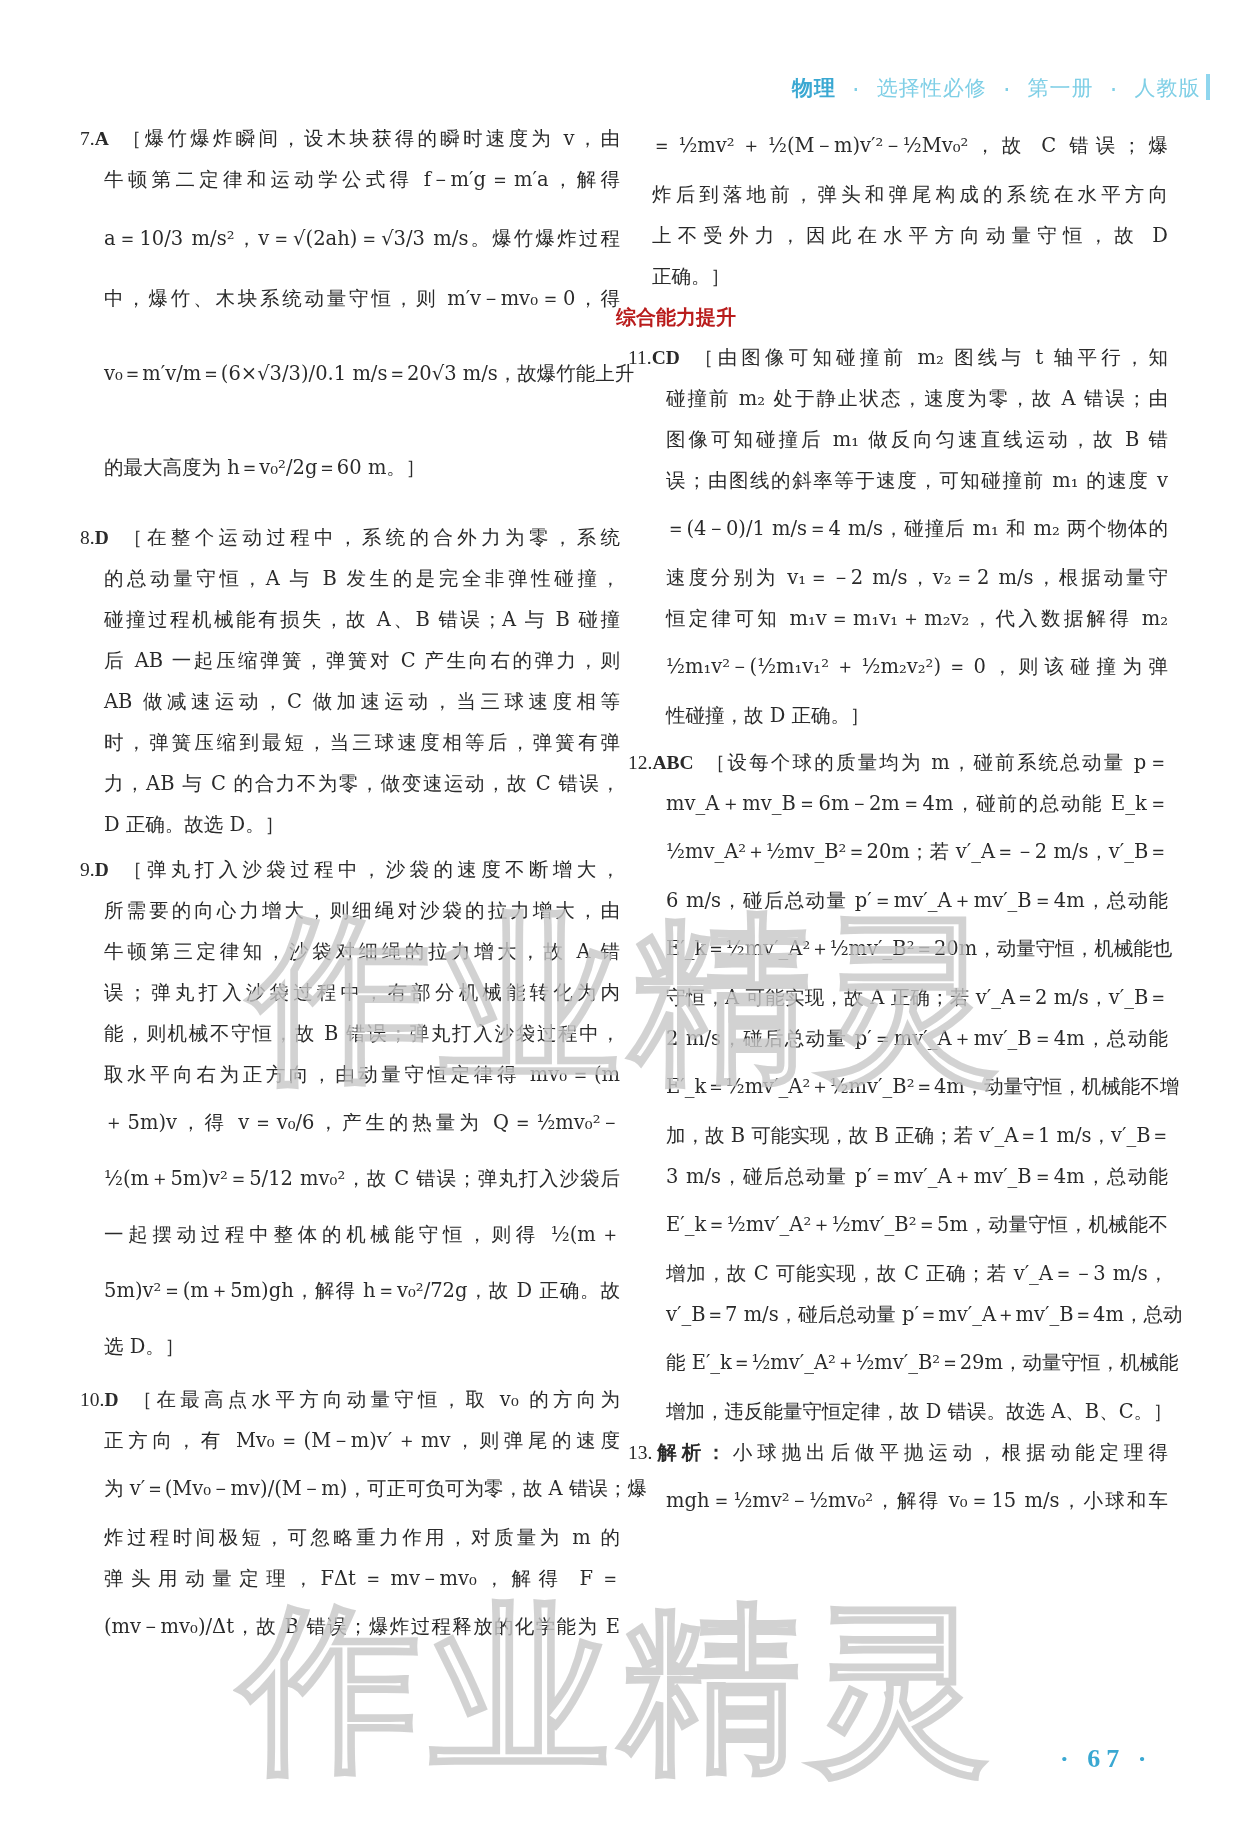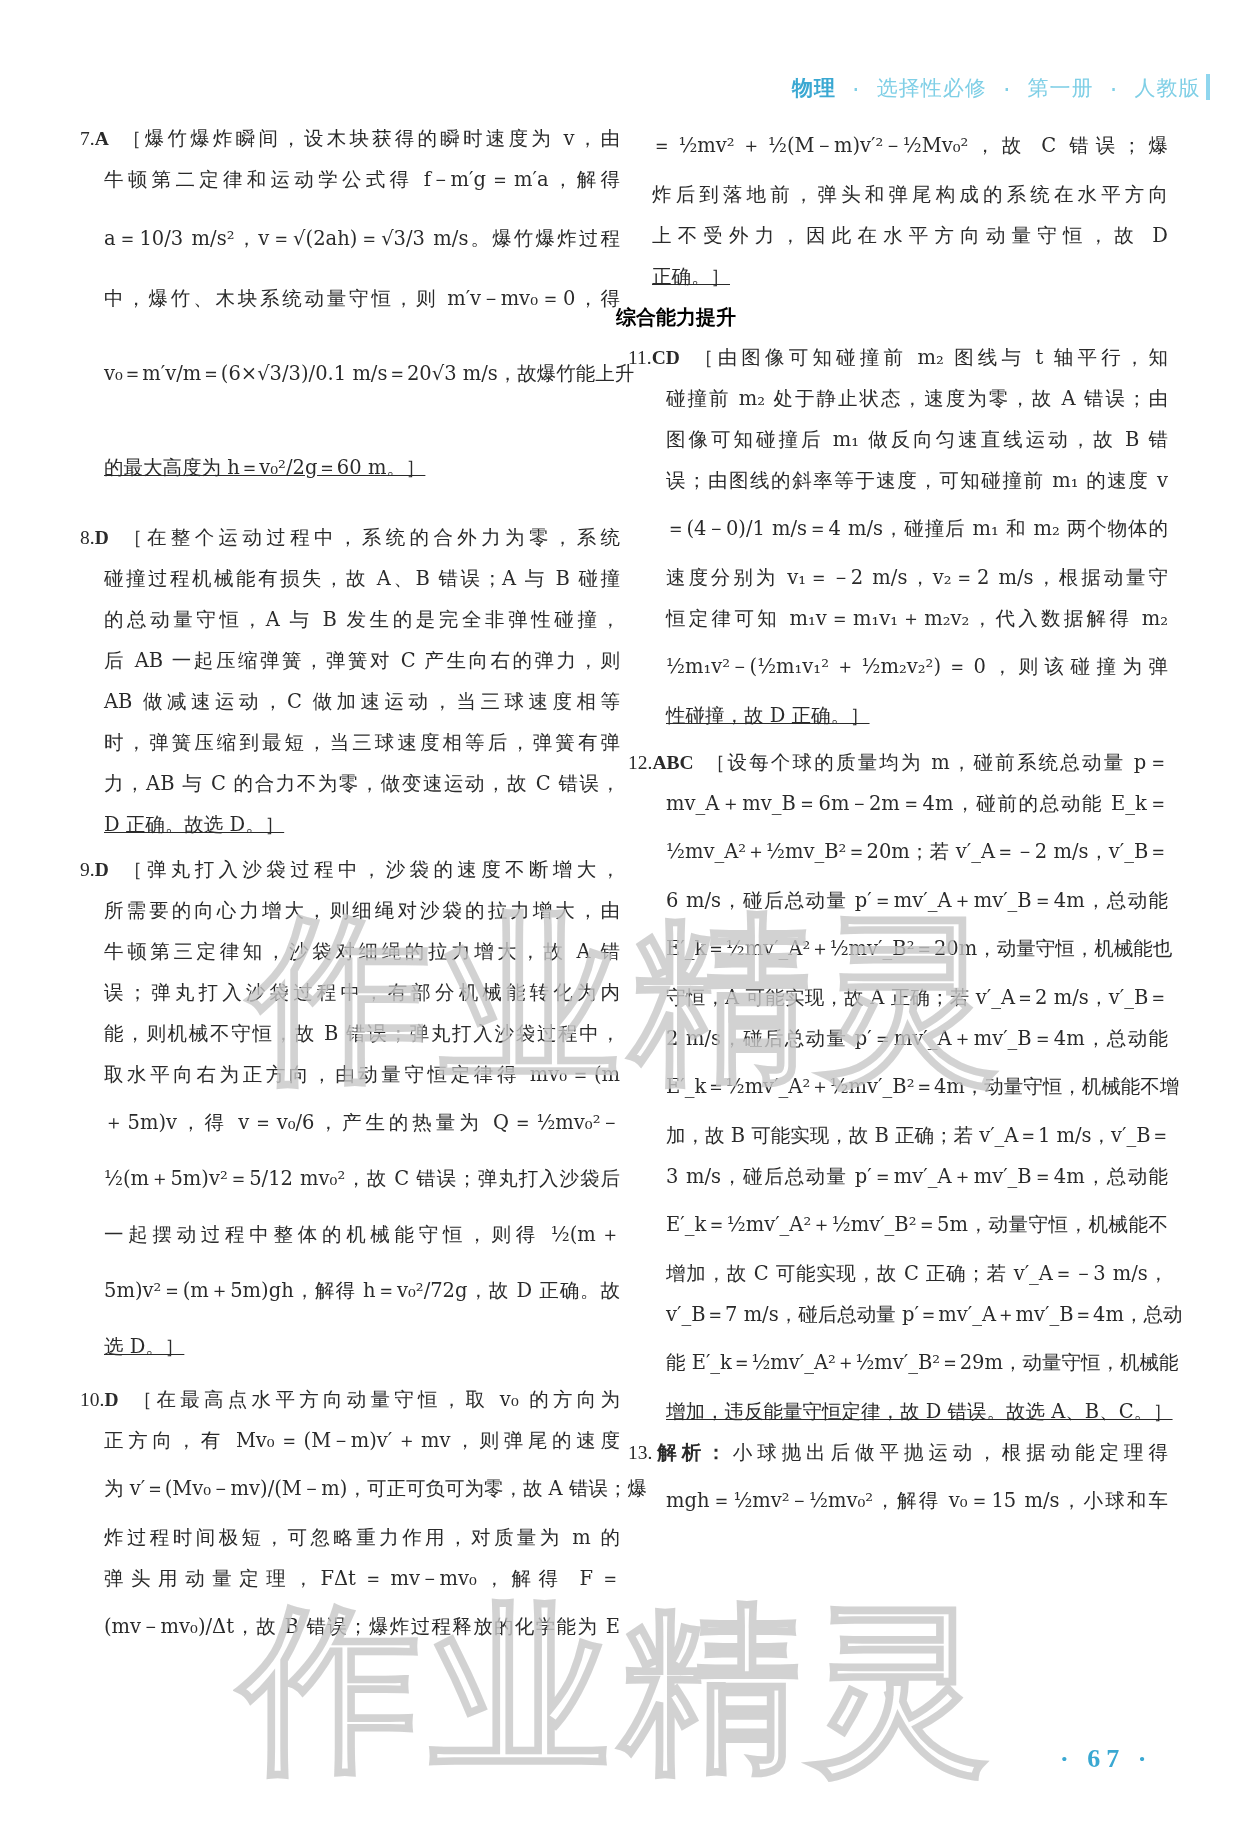--- a/index.html
+++ b/index.html
@@ -10,26 +10,26 @@
   .header .subject { color: #3aa8d2; font-weight: bold; }
   .header .bar { display: inline-block; width: 4px; height: 26px; background: #8fd6ee;
                  vertical-align: -5px; margin-left: 6px; }
   .col { position: absolute; top: 118px; width: 540px; font-size: 19.5px; line-height: 41px; }
   .col.left { left: 80px; }
   .col.right { left: 628px; }
   .item { position: relative; }
   .line { white-space: nowrap; text-align: justify; text-align-last: justify; height: 41px; }
   .line.tall { height: 56px; line-height: 56px; }
   .line.xtall { height: 78px; line-height: 78px; }
-  .line.last { text-align-last: left; text-decoration: underline; }
+  .line.last { text-align-last: left; }
   .indent { padding-left: 24px; }
   .indent2 { padding-left: 38px; }
   .num { font-family: "Liberation Serif", serif; }
   .ans { font-family: "Liberation Serif", serif; font-weight: bold; margin-right: 10px; }
-  .section-title { font-family: "DejaVu Sans", sans-serif; color: #000000; font-size: 20px;
+  .section-title { font-family: "DejaVu Sans", sans-serif; color: #b91c1c; font-size: 20px;
                    font-weight: bold; height: 40px; line-height: 40px; margin-left: -12px; }
   .page-num { position: absolute; top: 1744px; left: 1060px; font-family: "Liberation Serif", serif;
               font-size: 26px; font-weight: bold; color: #3aa8d2; letter-spacing: 6px; }
   .watermark { position: absolute; font-family: "DejaVu Sans", sans-serif; font-size: 180px;
                font-weight: bold; color: transparent; -webkit-text-stroke: 2px #c8c8c8;
                letter-spacing: 10px; white-space: nowrap; opacity: 0.8; pointer-events: none; }
   .wm1 { top: 880px; left: 250px; }
   .wm2 { top: 1570px; left: 240px; }
 </style>
 </head>
@@ -44,22 +44,22 @@
     <div class="line"><span class="num">7.</span><span class="ans">A</span><span>［爆竹爆炸瞬间，设木块获得的瞬时速度为 v，由</span></div>
     <div class="line indent">牛顿第二定律和运动学公式得 f－m′g＝m′a，解得</div>
     <div class="line indent xtall">a＝10/3 m/s²，v＝√(2ah)＝√3/3 m/s。爆竹爆炸过程</div>
     <div class="line indent">中，爆竹、木块系统动量守恒，则 m′v－mv₀＝0，得</div>
     <div class="line indent xtall" style="height:110px;line-height:110px">v₀＝m′v/m＝(6×√3/3)/0.1 m/s＝20√3 m/s，故爆竹能上升</div>
     <div class="line indent last xtall">的最大高度为 h＝v₀²/2g＝60 m。］</div>
   </div>
 
   <div class="item" style="margin-top:10px">
     <div class="line"><span class="num">8.</span><span class="ans">D</span><span>［在整个运动过程中，系统的合外力为零，系统</span></div>
+    <div class="line indent">的总动量守恒，A 与 B 发生的是完全非弹性碰撞，</div>
     <div class="line indent">碰撞过程机械能有损失，故 A、B 错误；A 与 B 碰撞</div>
-    <div class="line indent">的总动量守恒，A 与 B 发生的是完全非弹性碰撞，</div>
     <div class="line indent">后 AB 一起压缩弹簧，弹簧对 C 产生向右的弹力，则</div>
     <div class="line indent">AB 做减速运动，C 做加速运动，当三球速度相等</div>
     <div class="line indent">时，弹簧压缩到最短，当三球速度相等后，弹簧有弹</div>
     <div class="line indent">力，AB 与 C 的合力不为零，做变速运动，故 C 错误，</div>
     <div class="line indent last">D 正确。故选 D。］</div>
   </div>
 
   <div class="item" style="margin-top:4px">
     <div class="line"><span class="num">9.</span><span class="ans">D</span><span>［弹丸打入沙袋过程中，沙袋的速度不断增大，</span></div>
     <div class="line indent">所需要的向心力增大，则细绳对沙袋的拉力增大，由</div>

